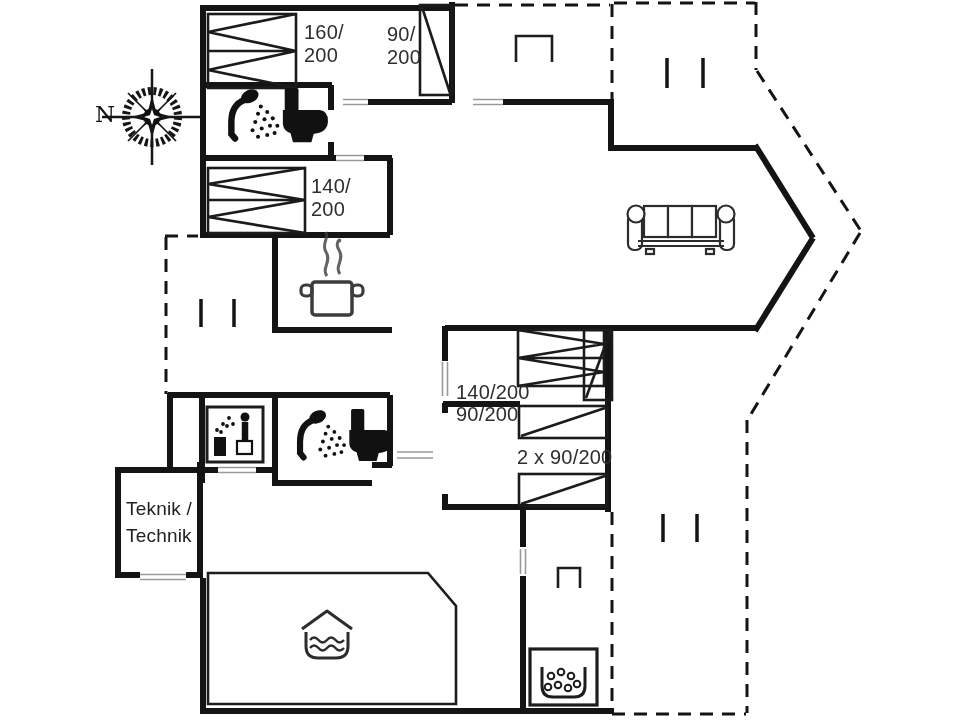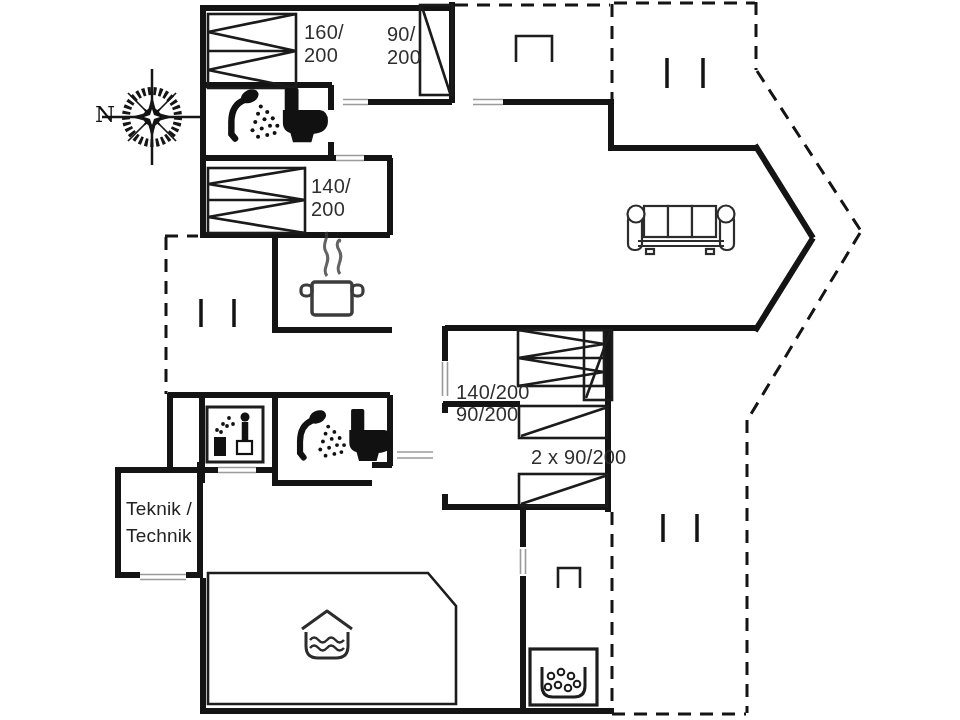--- a/index.html
+++ b/index.html
@@ -211,21 +211,21 @@
   <div class="lbl" style="left:311px;top:175px;">
     <span>140/</span>
     <span>200</span>
   </div>
 
   <div class="lbl" style="left:456px;top:340px;line-height:22px;margin-top:41px;">
     <span>140/200</span>
     <span>90/200</span>
   </div>
 
-  <div class="lbl lbl-inline" style="left:531px;top:446px;">
+  <div class="lbl lbl-inline" style="left:517px;top:446px;">
     <span>2 x 90/200</span>
   </div>
 
   <div class="lbl teknik" style="left:126px;top:495px;">
     <span>Teknik /</span>
     <span>Technik</span>
   </div>
 
 </div>
 

